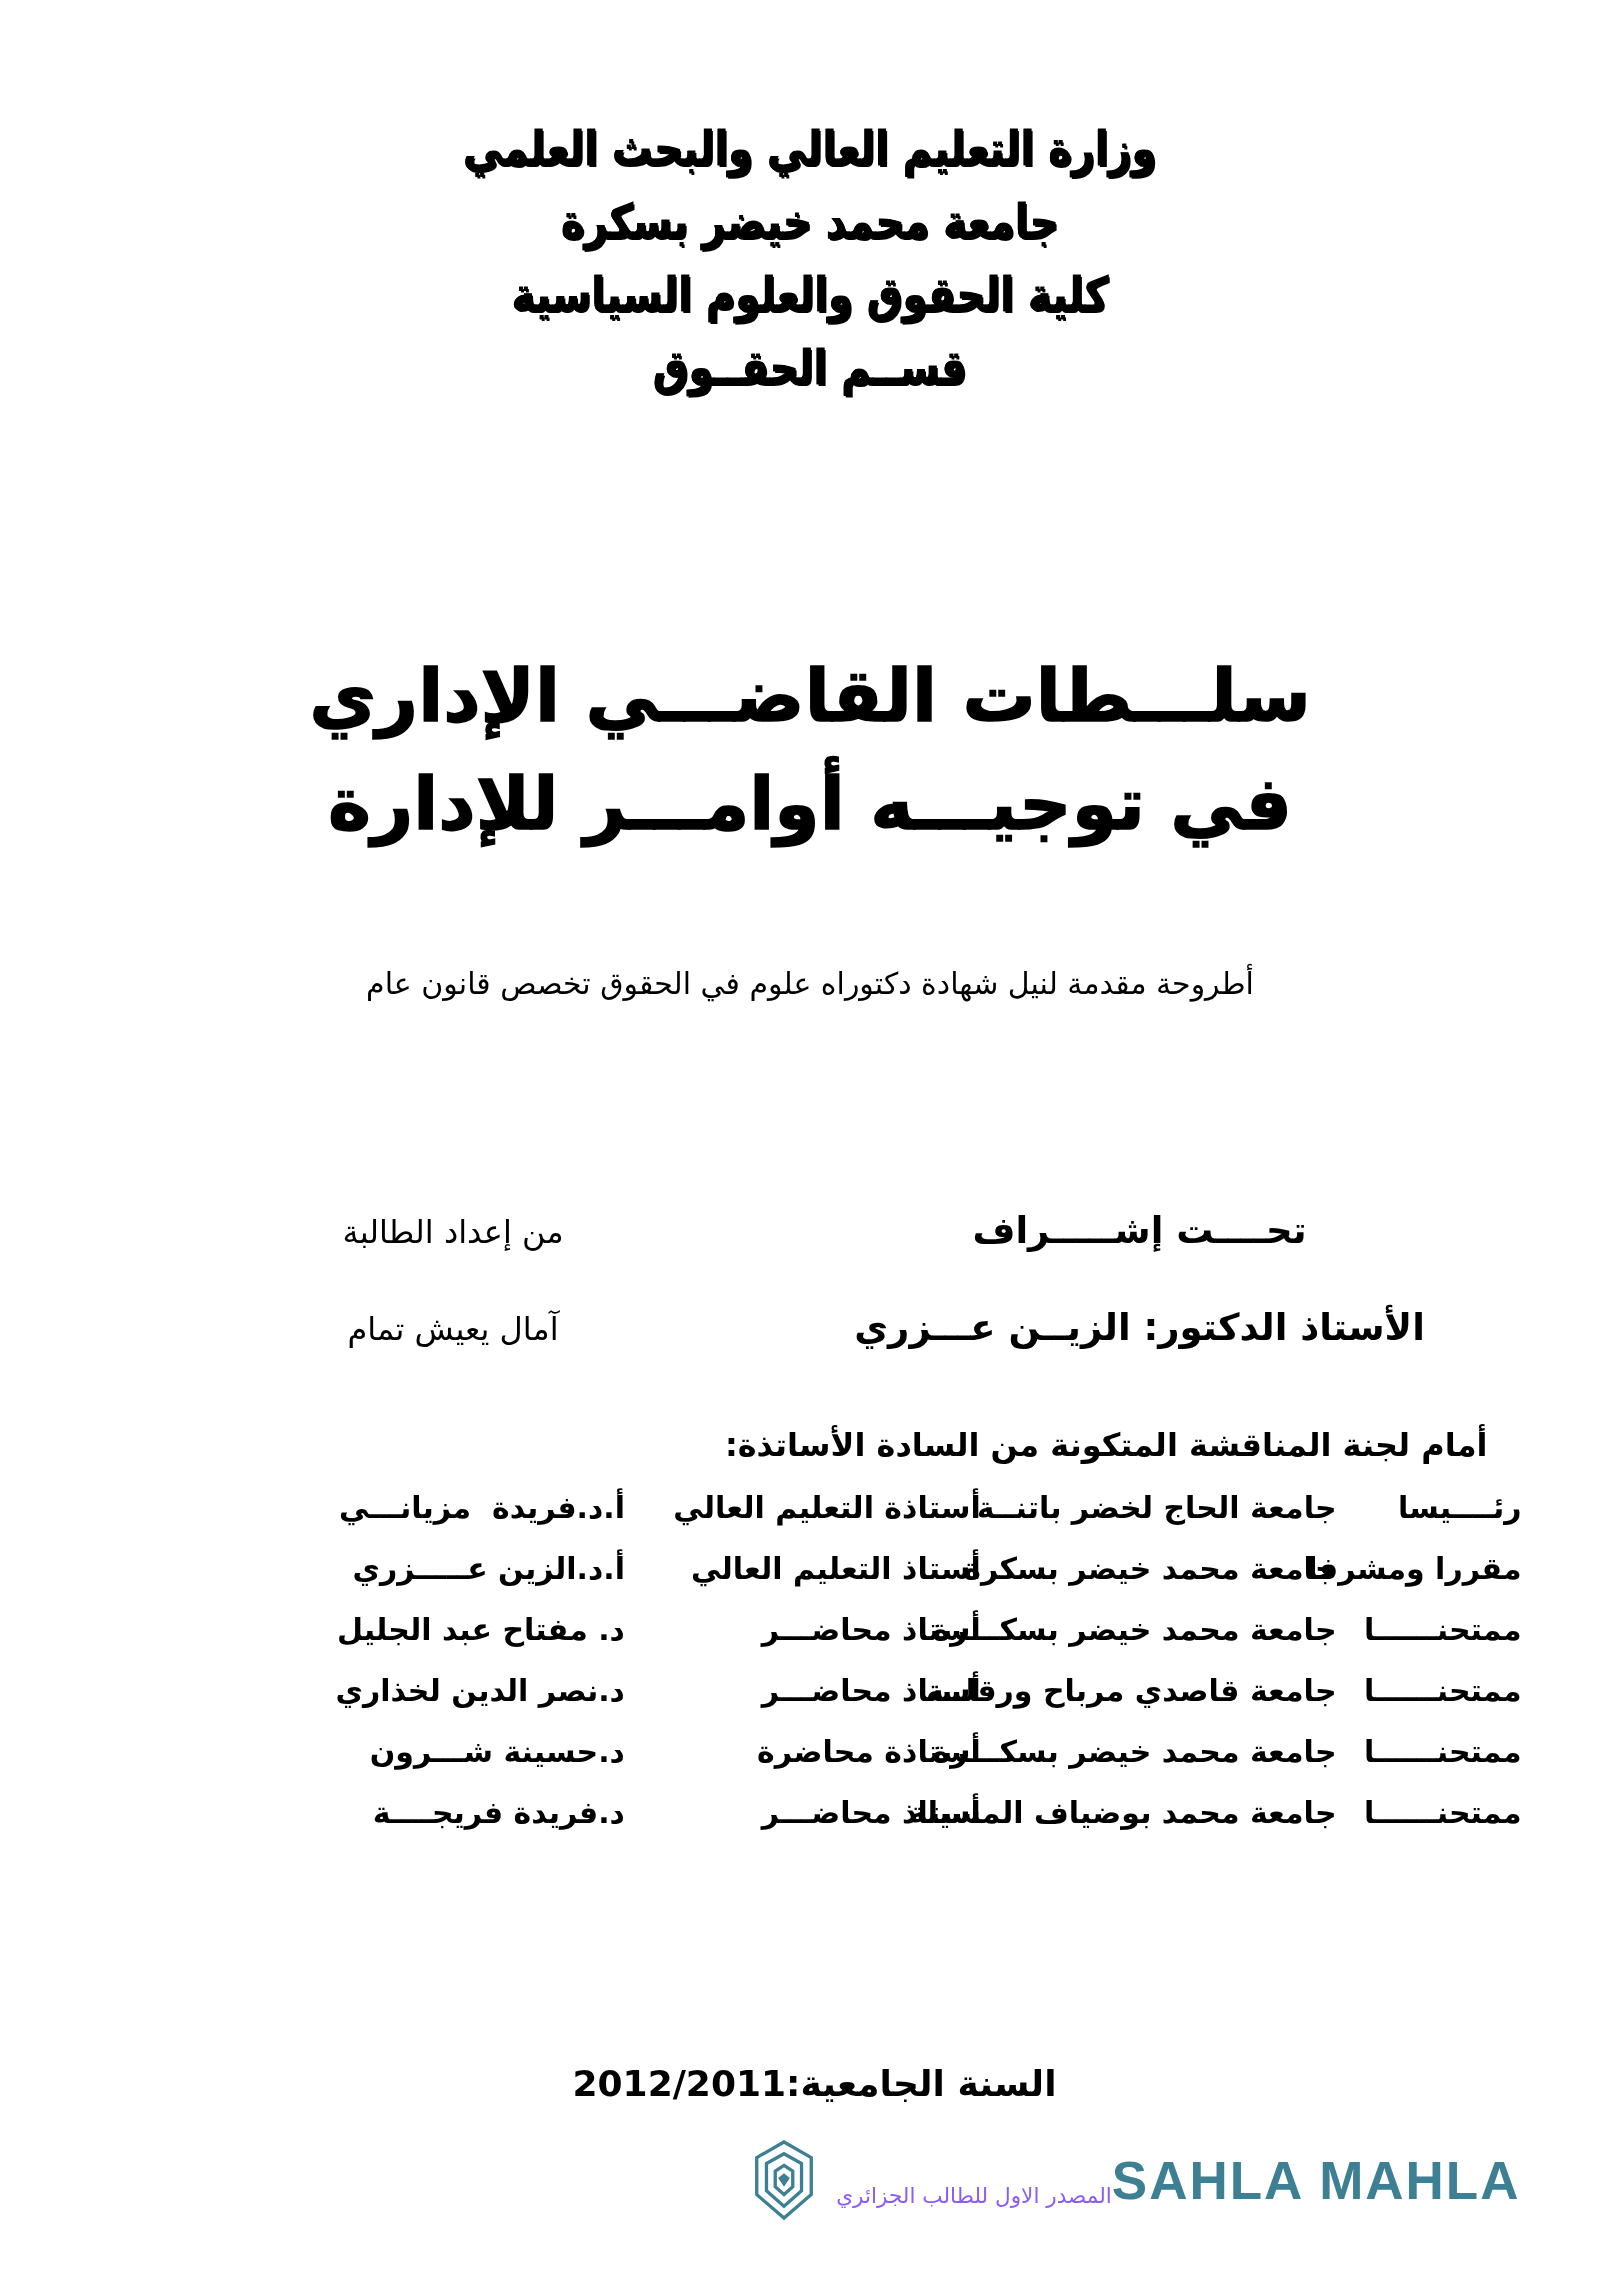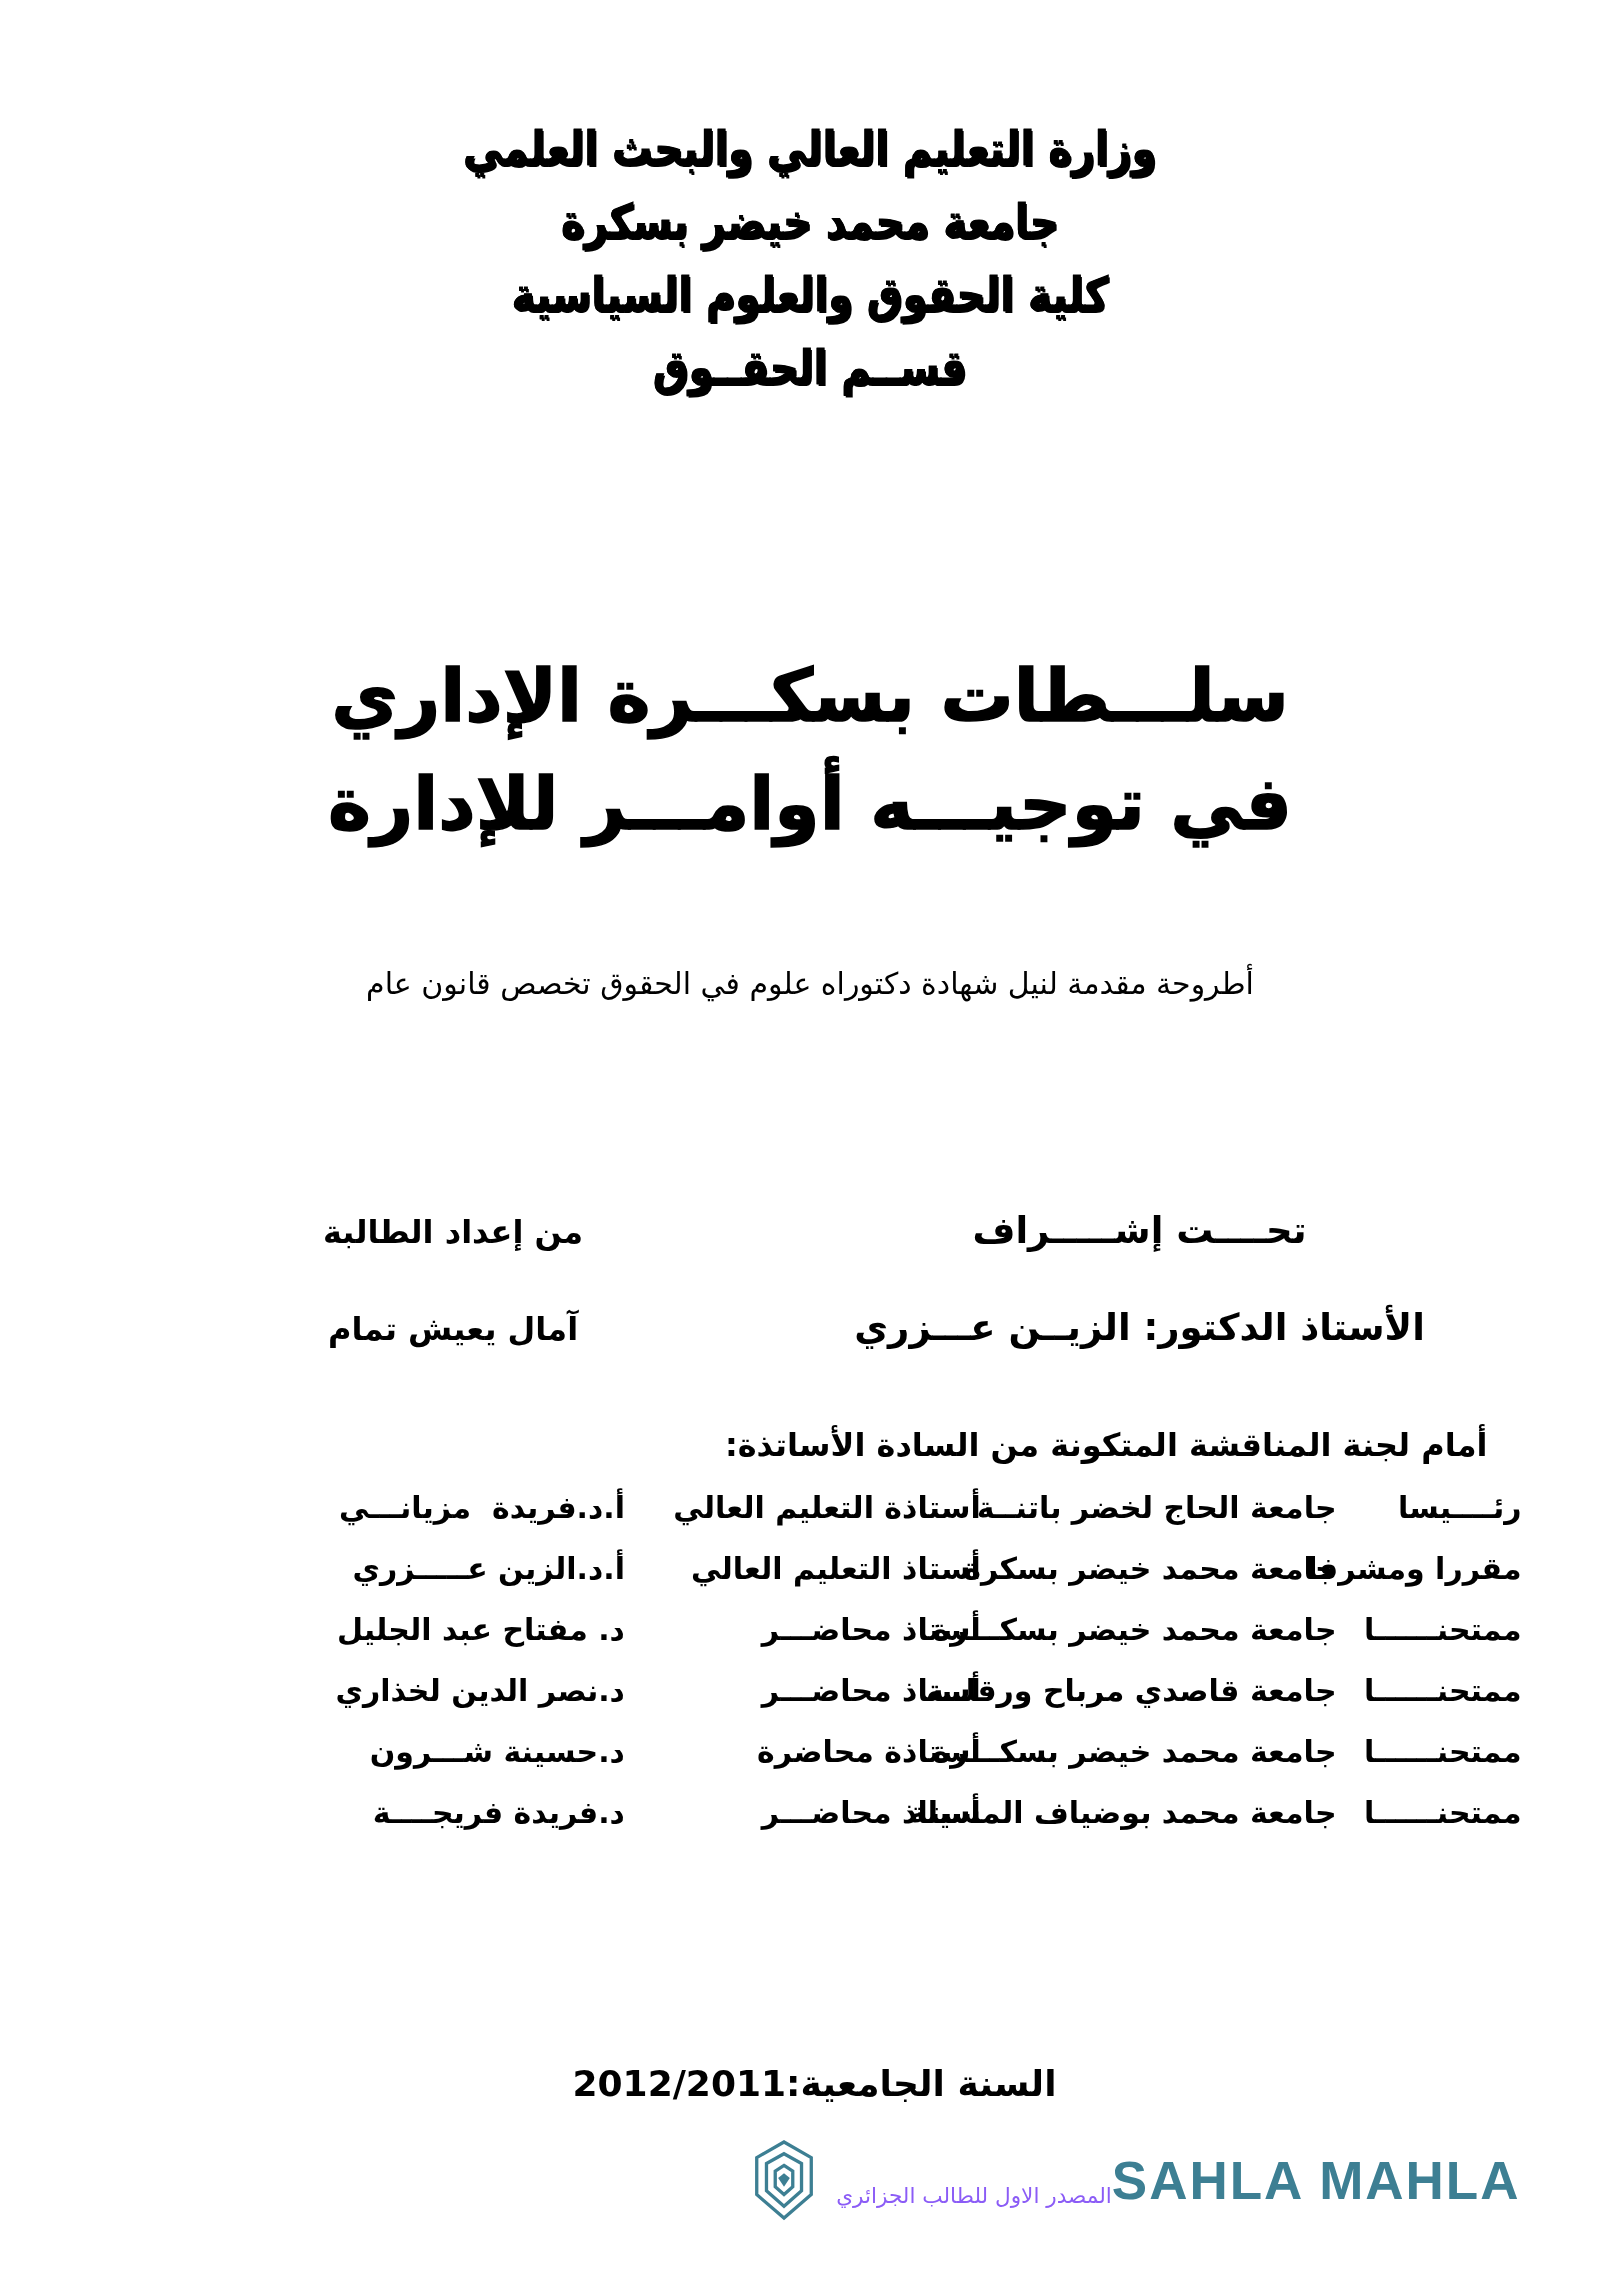--- a/index.html
+++ b/index.html
@@ -85,21 +85,21 @@
     display: flex;
     flex-direction: row;
     justify-content: flex-start;
     align-items: baseline;
     margin-bottom: 37px;
   }
   .people-col-right {
     width: 48%;
     text-align: center;
     font-size: 32px;
-    font-weight: 700;
+    font-weight: 400;
     white-space: pre;
     margin-top: 21px;
   }
   .people-col-left {
     width: 52%;
     text-align: center;
     font-size: 37px;
     font-weight: 700;
     white-space: pre;
   }
@@ -191,21 +191,21 @@
 <div class="page">
 
   <div class="institution">
     <div class="inst-line inst-line-1">وزارة التعليم العالي والبحث العلمي</div>
     <div class="inst-line inst-line-2">جامعة محمد خيضر بسكرة</div>
     <div class="inst-line inst-line-3">كلية الحقوق والعلوم السياسية</div>
     <div class="inst-line inst-line-4">قســم الحقــوق</div>
   </div>
 
   <div class="main-title">
-    <span class="tl">سلـــطات بسكـــرة الإداري</span>
+    <span class="tl">سلـــطات القاضـــي الإداري</span>
     <span class="tl">في توجيـــه أوامـــر للإدارة</span>
   </div>
 
   <div class="degree-line">أطروحة مقدمة لنيل شهادة دكتوراه علوم في الحقوق تخصص قانون عام</div>
 
   <div class="people">
     <div class="people-row">
       <div class="people-col-left">تحــــت إشـــــراف</div>
       <div class="people-col-right">من إعداد الطالبة</div>
     </div>

